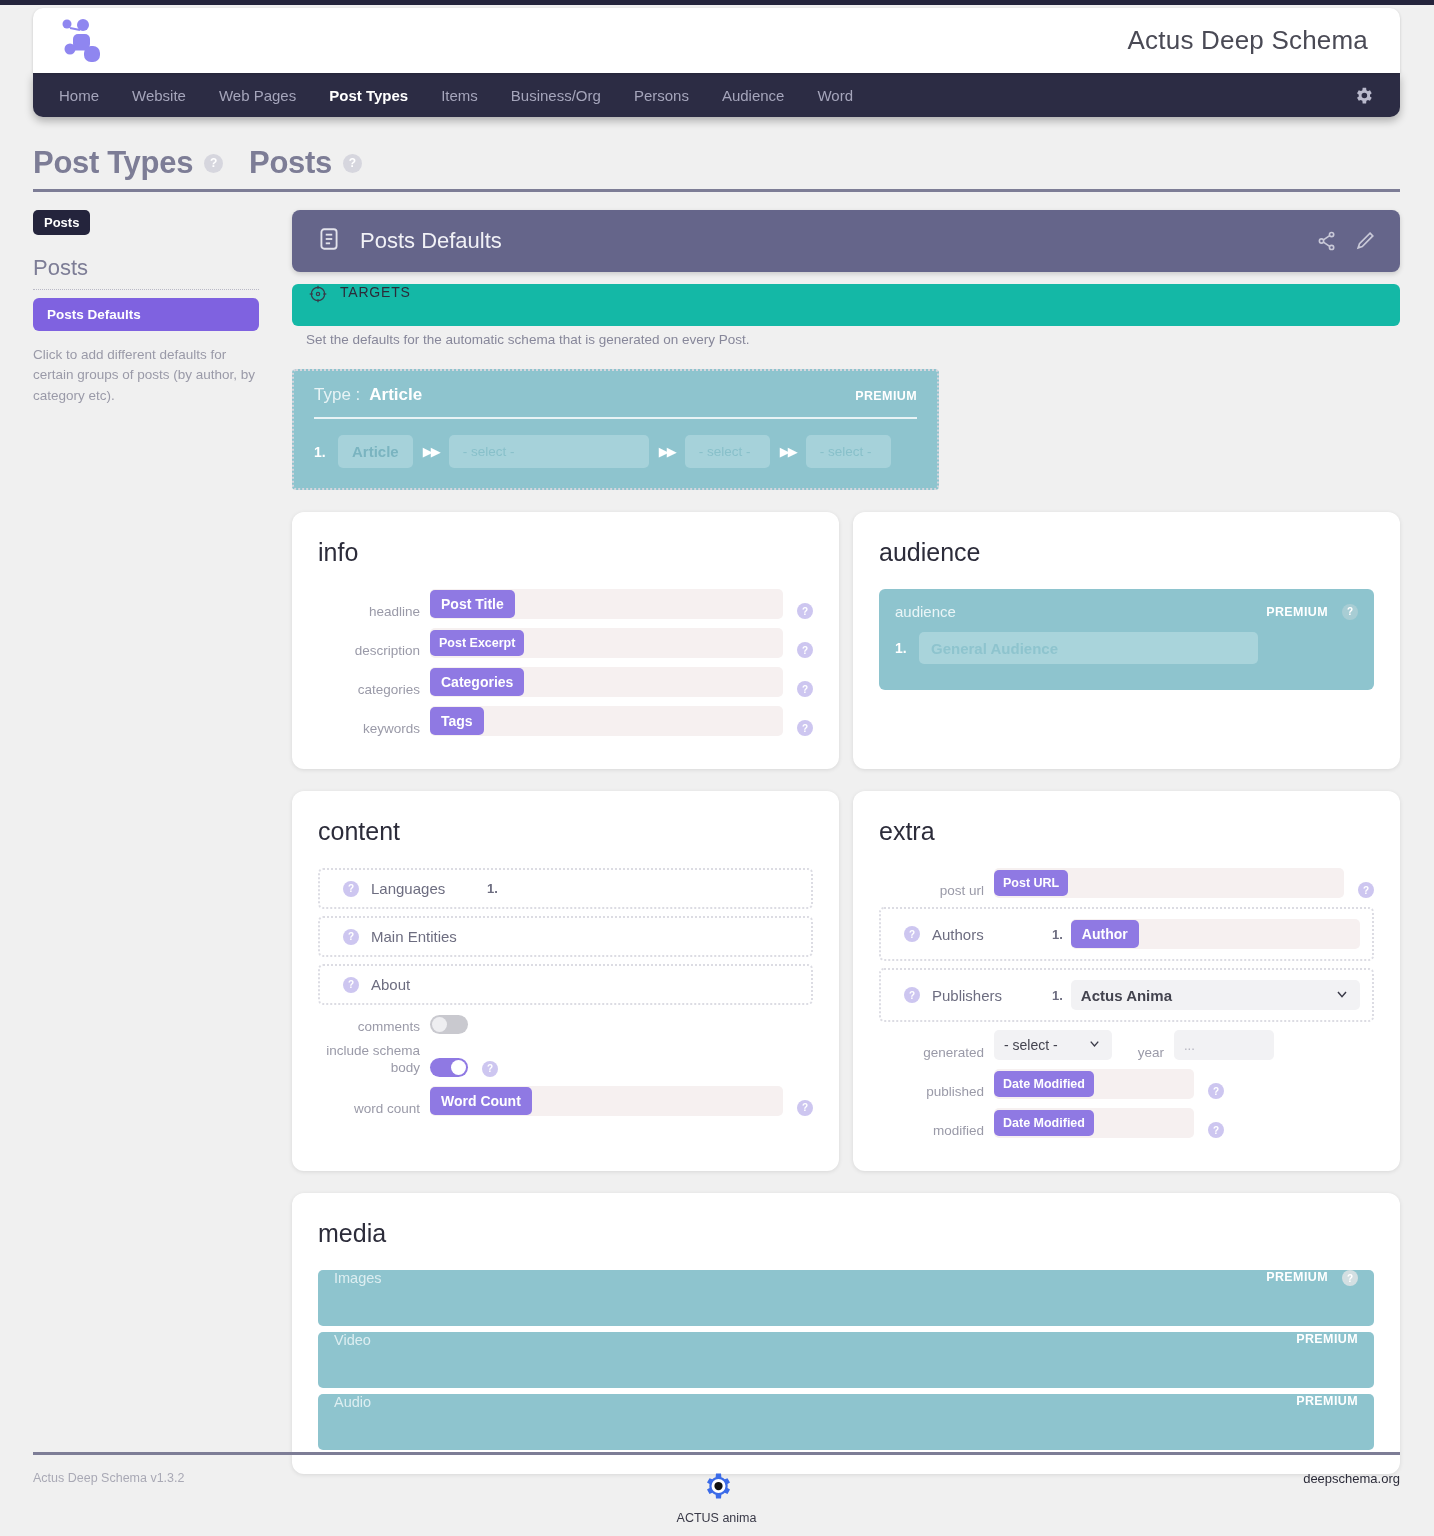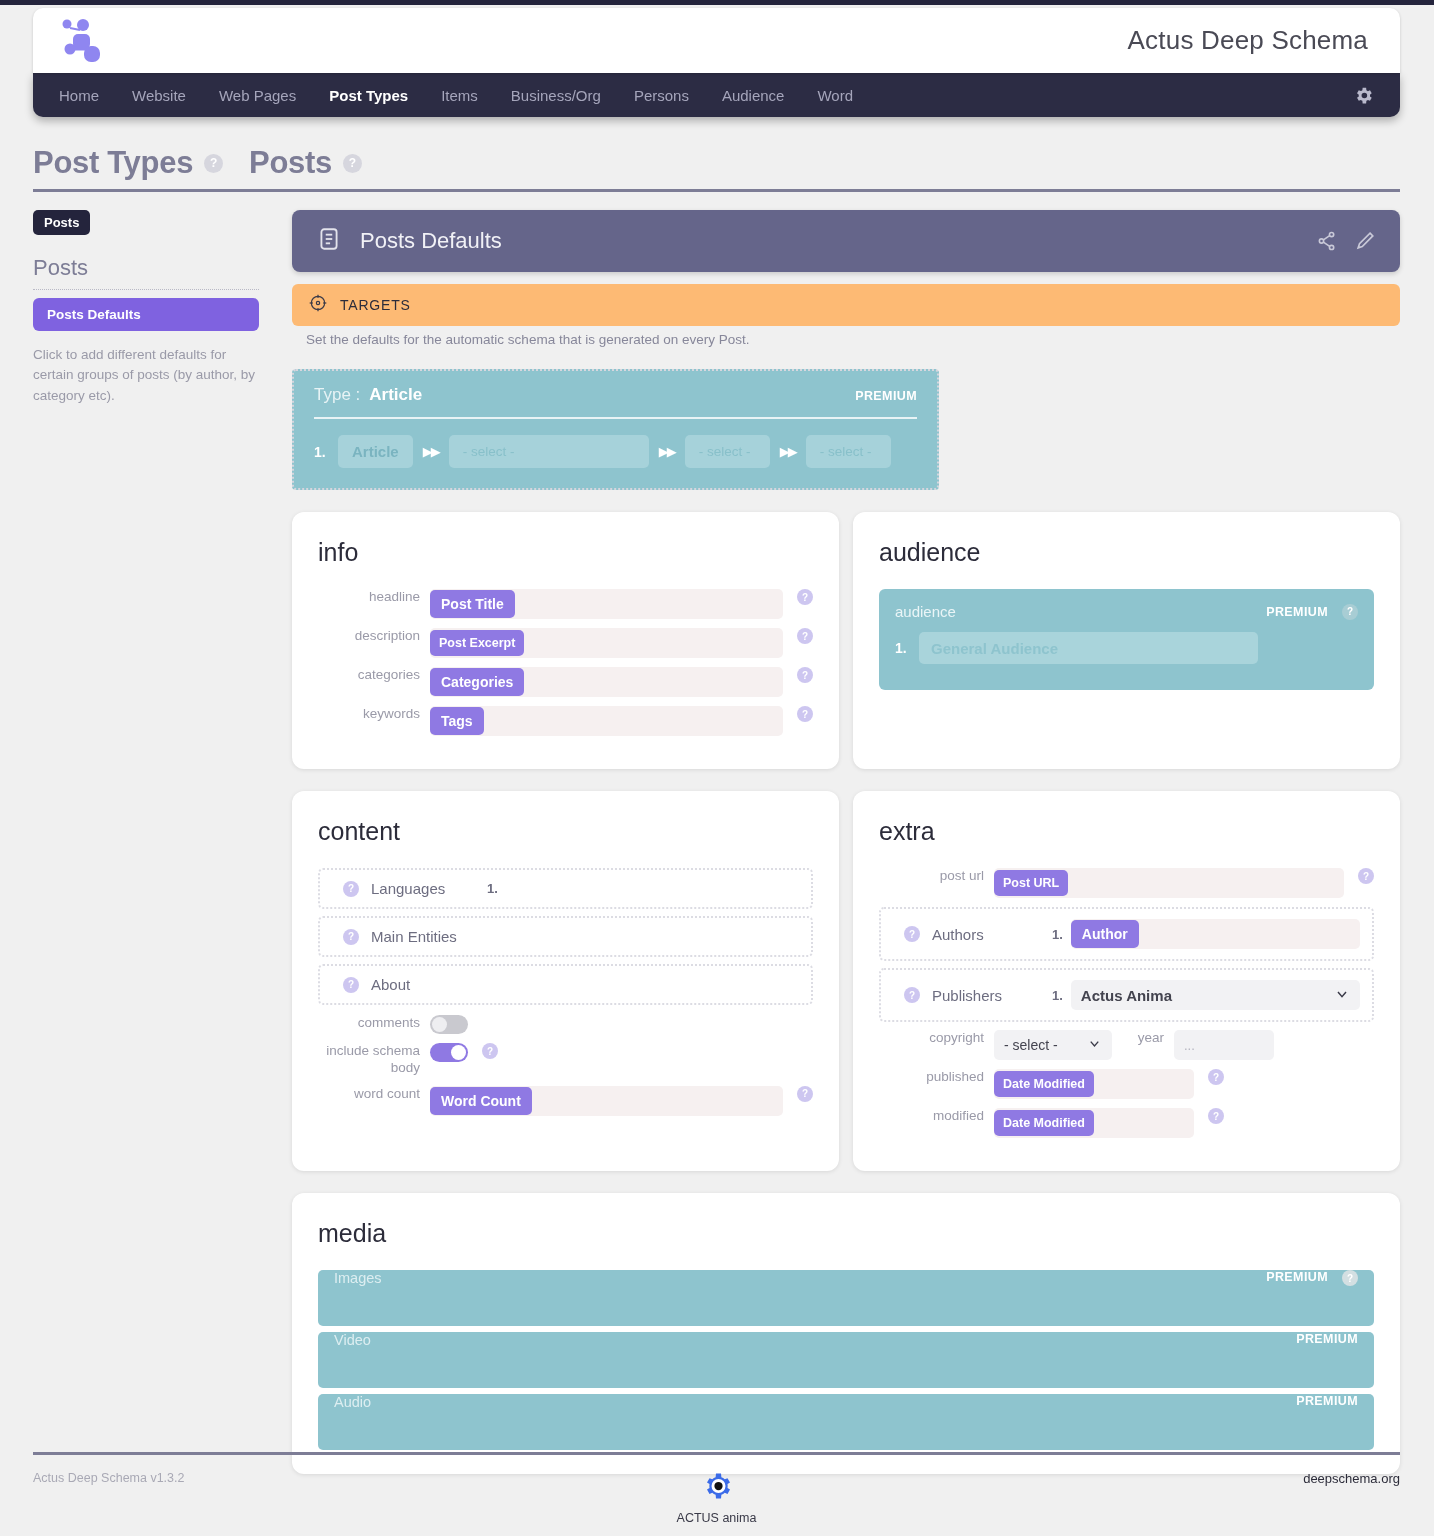--- a/index.html
+++ b/index.html
@@ -109,22 +109,22 @@
     display: flex; align-items: center; padding: 0 24px;
     box-shadow: 0 2px 5px rgba(0,0,0,0.16);
   }
   .panel-head-title {
     color: #f1f1f6; font-size: 22px; margin-left: 18px; font-weight: 400;
   }
   .panel-head-icons { margin-left: auto; display: flex; gap: 16px; }
   .panel-head-icons .ic { width: 22px; height: 22px; cursor: pointer; }
 
   .targets-bar {
-    margin-top: 12px; height: 42px; background: #fdba74; border-radius: 6px;
-    display: flex; align-items: center; padding: 0 16px;
+    margin-top: 12px; height: 42px; background: #14b8a6; border-radius: 6px;
+    display: flex; padding: 0 16px;
   }
   .targets-label {
     font-size: 14px; color: #2c2c3a; letter-spacing: 0.8px; margin-left: 12px;
   }
   .targets-desc {
     margin-top: 6px; margin-left: 14px; font-size: 13.5px; color: #87879a;
   }
 
   
   .type-panel {
@@ -160,21 +160,21 @@
     background: #ffffff; border-radius: 12px; padding: 26px 26px 24px 26px;
     box-shadow: 0 1px 4px rgba(0,0,0,0.10);
   }
   .card.half { width: 547px; }
   .card.full { width: 1108px; }
   .card-title {
     font-size: 25px; color: #2c2c3a; font-weight: 300; margin-bottom: 22px;
   }
 
   
-  .frow { display: flex; align-items: flex-start; margin-bottom: 9px; }
+  .frow { display: flex; align-items: flex-end; margin-bottom: 9px; }
   .flabel {
     font-size: 13.5px; color: #9a9aa8; text-align: right; padding-right: 10px;
   }
   .finput {
     flex: 1; background: #f6f0f0; border-radius: 5px; height: 30px;
     display: flex; align-items: center; padding: 0;
   }
   .token {
     background: #8f79e3; color: #ffffff; font-size: 14px; font-weight: bold;
     border-radius: 5px; padding: 6px 11px; white-space: nowrap;
@@ -501,21 +501,21 @@
           <span>Actus Anima</span>
           <span class="chev">
             <svg viewBox="0 0 24 24" width="16" height="16" fill="none" stroke="#3a3a48" stroke-width="2.2">
                 <polyline points="6,9 12,16 18,9"></polyline>
               </svg>
           </span>
         </span>
       </div>
 
       <div class="frow" style="margin-top:8px">
-        <span class="flabel" style="width:115px">copyright</span>
+        <span class="flabel" style="width:115px">generated</span>
         <span class="select" style="width:118px">
           <span>- select -</span>
           <span class="chev">
             <svg viewBox="0 0 24 24" width="15" height="15" fill="none" stroke="#3a3a48" stroke-width="2.2">
                 <polyline points="6,9 12,16 18,9"></polyline>
               </svg>
           </span>
         </span>
         <span class="flabel" style="width:62px">year</span>
         <span class="plain-input" style="width:100px">...</span>

